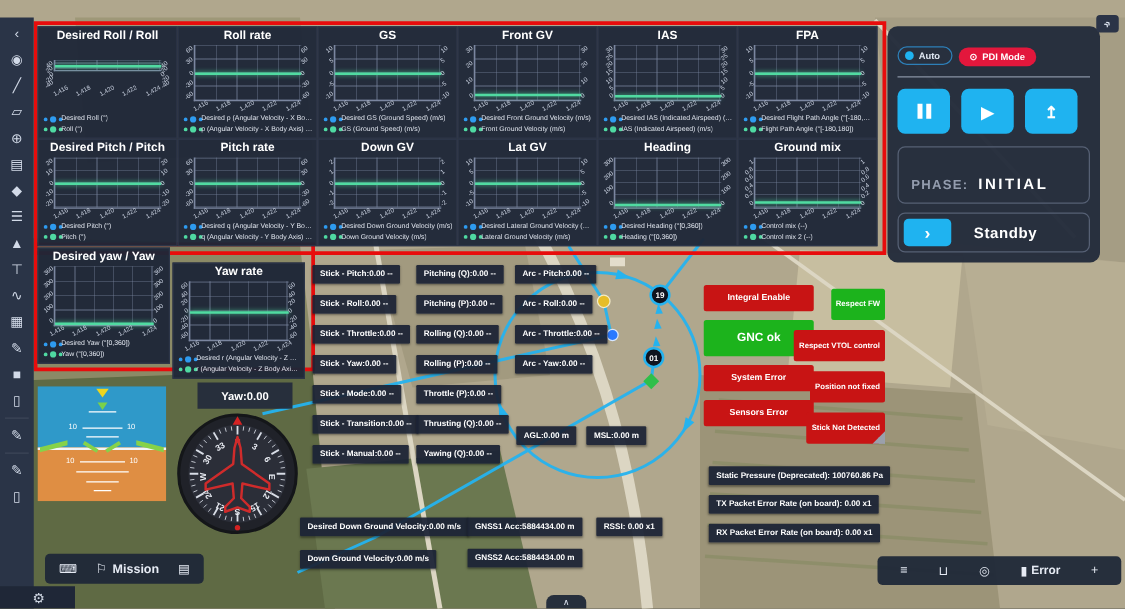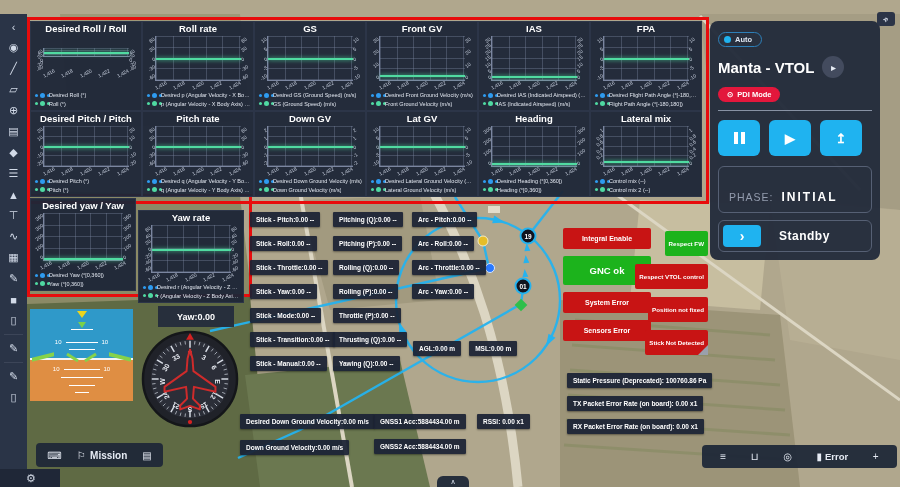--- a/index.html
+++ b/index.html
@@ -78,21 +78,21 @@
          justify-content:center;font-size:10px;color:#e8edf5;}
   .pdipill{display:inline-flex;align-items:center;gap:4px;background:#e3173c;border-radius:10px;
            padding:3px 9px;margin-top:9px;font-size:7.5px;font-weight:bold;}
   .rphr{border:none;border-top:1px solid #8892a4;margin:8px 0 9px;}
   .btnrow{display:flex;gap:9px;}
   .cbtn{width:42px;height:36px;background:#1fb3f0;border-radius:6px;display:flex;align-items:center;
         justify-content:center;cursor:pointer;color:#fff;font-size:13px;font-weight:bold;}
   .pausebars{display:flex;gap:3px;} .pausebars i{display:block;width:4px;height:12px;background:#fff;}
   .phasebox{margin-top:10px;border:1px solid #566074;border-radius:6px;padding:8px 10px;display:flex;
             align-items:baseline;gap:8px;}
-  .phlbl{font-size:10.5px;font-weight:normal;color:#939cae;letter-spacing:1px;margin-top:16px;}
+  .phlbl{font-size:10.5px;font-weight:bold;color:#939cae;letter-spacing:1px;margin-top:16px;}
   .phval{font-size:12px;font-weight:bold;letter-spacing:2px;}
   .standbybox{margin-top:7px;border:1px solid #566074;border-radius:6px;padding:4px;display:flex;align-items:center;}
   .gobtn{width:38px;height:22px;background:#1fb3f0;border-radius:4px;display:flex;align-items:center;
          justify-content:center;color:#fff;font-size:14px;font-weight:bold;cursor:pointer;}
   .sblbl{margin-left:18px;font-size:12px;font-weight:bold;letter-spacing:.5px;}
   
   .yawbox{position:absolute;left:158px;top:306px;width:76px;height:21px;background:rgba(36,44,60,.95);
           z-index:6;display:flex;align-items:center;justify-content:center;color:#fff;font-size:9px;font-weight:bold;}
   .compass{position:absolute;left:141px;top:330px;width:98px;height:98px;z-index:6;}
   .att{position:absolute;left:30px;top:309px;width:103px;height:92px;z-index:6;overflow:hidden;}
@@ -645,21 +645,21 @@
       <span class="mkd" style="background:#2e9bf0;box-shadow:-6px 0 0 -1px #2e9bf0,6px 0 0 -1px #2e9bf0;"></span>
       <span class="lt">Desired Heading (°[0,360])</span>
           </div>
           <div class="lr">
       <span class="mkd" style="background:#4fd9a2;box-shadow:-6px 0 0 -1px #4fd9a2,6px 0 0 -1px #4fd9a2;"></span>
       <span class="lt">Heading (°[0,360])</span>
           </div>
         </div>
       </div>
       <div class="chart" style="left: 590px; top: 111px; width: 110px; height: 84px;">
-        <div class="ct">Lateral mix</div>
+        <div class="ct">Ground mix</div>
     <div class="cb">
       <div class="yt yl">
             <span>1</span>
             <span>0.8</span>
             <span>0.6</span>
             <span>0.4</span>
             <span>0.2</span>
             <span>0</span>
           </div>
       <div class="cp">
@@ -834,24 +834,20 @@
       <div class="st" style="background: rgb(200, 20, 20);">Respect VTOL control</div>
       <div class="st" style="background: rgb(200, 20, 20);">Position not fixed</div>
       <div class="st fold" style="background: rgb(200, 20, 20);">Stick Not Detected</div>
     </div>
 
 
   <div class="rpanel">
     <div class="autopill">
       <span class="dot"></span>
       <span class="al">Auto</span>
-    </div>
-    <div class="vrow">
-      <span class="vname">Manta - VTOL</span>
-      <span class="vicon">▸</span>
     </div>
     <div class="pdipill">
       <span>⊙</span>
       <span>PDI Mode</span>
     </div>
     <hr class="rphr">
     <div class="btnrow">
       <div class="cbtn">
           <span class="pausebars">
             <i></i>

